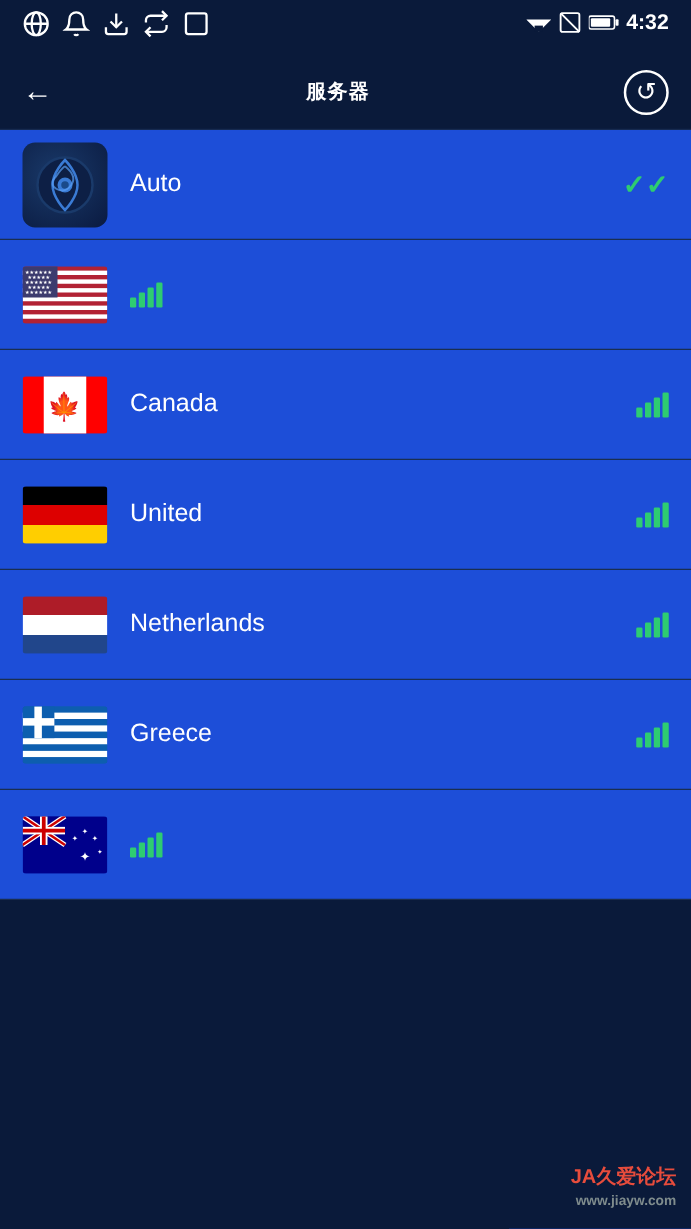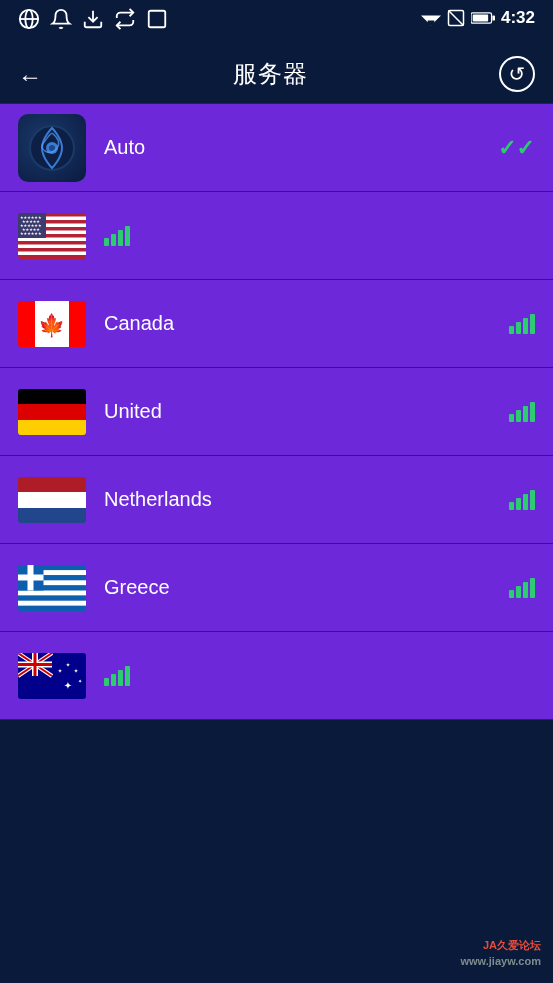--- a/index.html
+++ b/index.html
@@ -39,22 +39,22 @@
     .header {
       display: flex;
       align-items: center;
       justify-content: space-between;
       padding: 10px 18px;
       height: 60px;
       background-color: #0a1a3a;
       border-bottom: 1px solid #162a50;
     }
     .header-title {
-      font-size: 24px;
-      font-weight: 400;
+      font-size: 16px;
+      font-weight: 700;
       color: #ffffff;
       letter-spacing: 1px;
       text-align: center;
     }
     .back-btn {
       font-size: 24px;
       color: #ffffff;
       cursor: pointer;
     }
     .refresh-btn {
@@ -65,21 +65,21 @@
       height: 36px;
       border: 2px solid #ffffff;
       border-radius: 50%;
       display: flex;
       align-items: center;
       justify-content: center;
     }
 
     
     .server-list {
-      background-color: #6d28d9;
+      background-color: #1d4ed8;
       margin: 0;
     }
     .server-item {
       display: flex;
       align-items: center;
       padding: 0 18px;
       height: 88px;
       border-bottom: 1px solid #1a2e50;
       cursor: pointer;
     }
@@ -373,15 +373,15 @@
       <div class="bar" style="height:8px;"></div>
       <div class="bar" style="height:12px;"></div>
       <div class="bar" style="height:16px;"></div>
       <div class="bar" style="height:20px;"></div>
     </div>
   </div>
 
 </div>
 
 <div class="watermark">
-  <span style="color:#e74c3c;font-weight:bold;font-size:11px;">JA久爱论坛</span>
+  <span style="color:#e74c3c;font-weight:bold;font-size:16px;">JA久爱论坛</span>
   <span style="color:#7f8c8d;font-size:11px;font-weight:bold;">www.jiayw.com</span>
 </div>
 
 </body></html>

